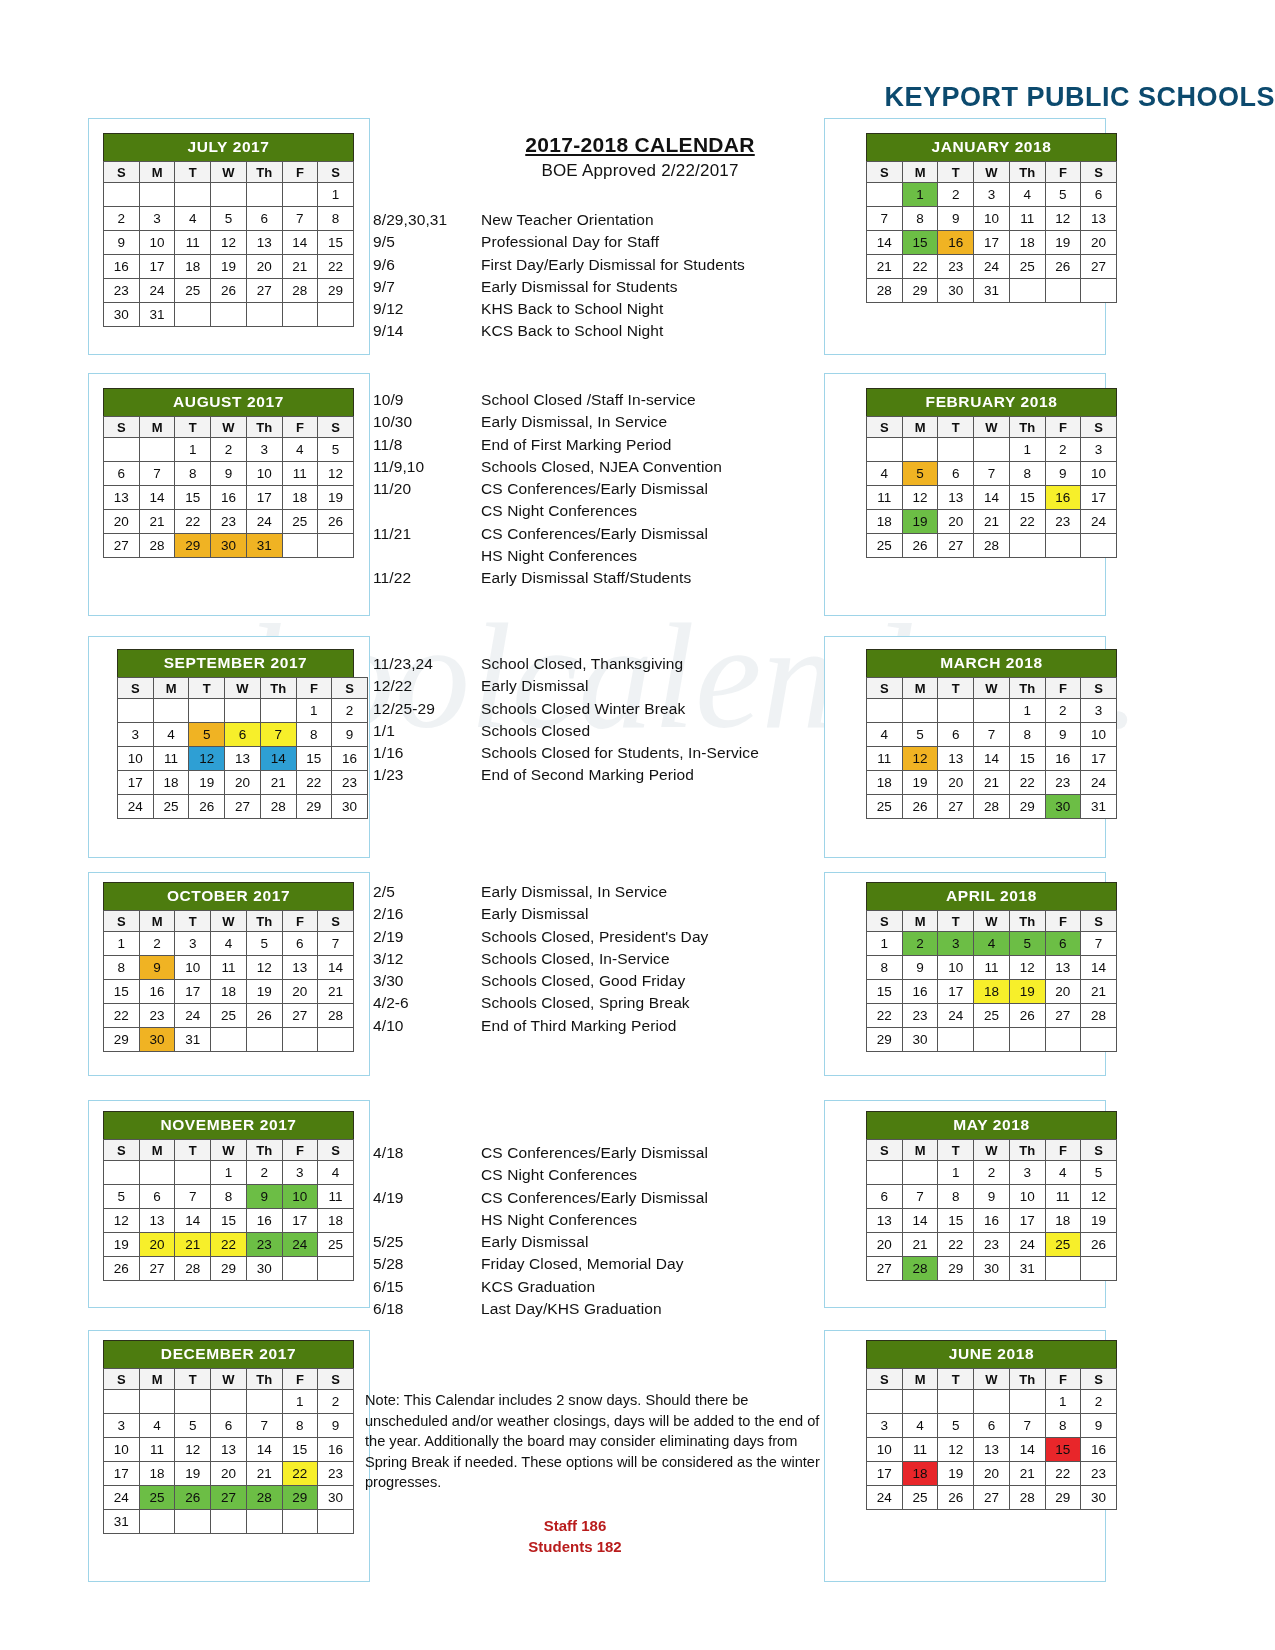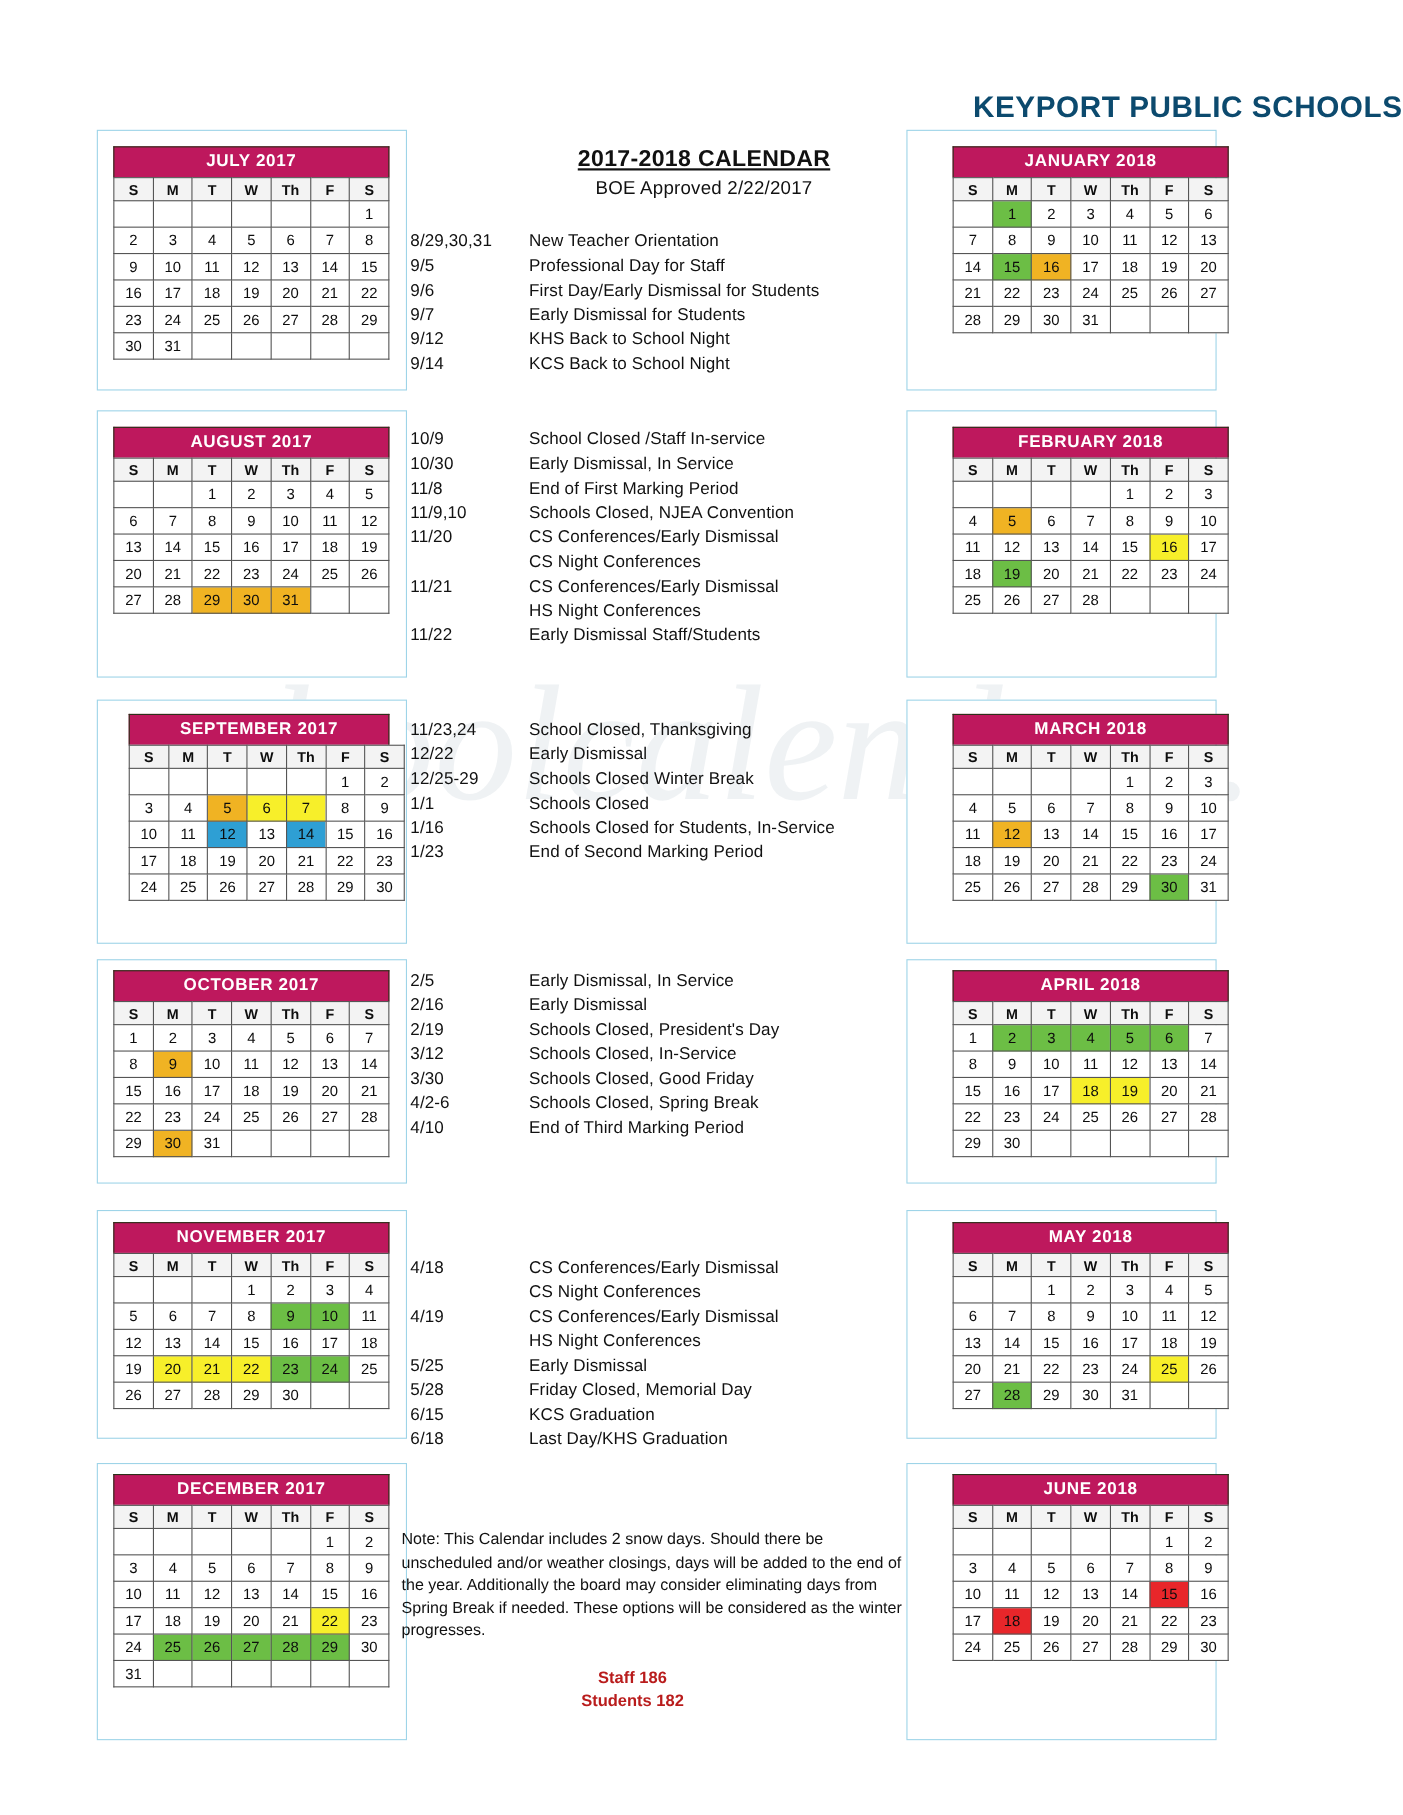--- a/index.html
+++ b/index.html
@@ -36,21 +36,21 @@
   .card{
     position:absolute;
     border:1px solid #9ed4e8;
     background:#fff;
   }
   .month{
     position:absolute;
     width:251px;
   }
   .m-head{
-    background:#be185d;
+    background:#4d7c0f;
     color:#ffffff;
     text-align:center;
     font-size:15.5px;
     font-weight:bold;
     letter-spacing:.6px;
     padding:4px 0 5px 0;
     border:1px solid #2c3119;
     border-bottom:none;
   }
   table.grid{

